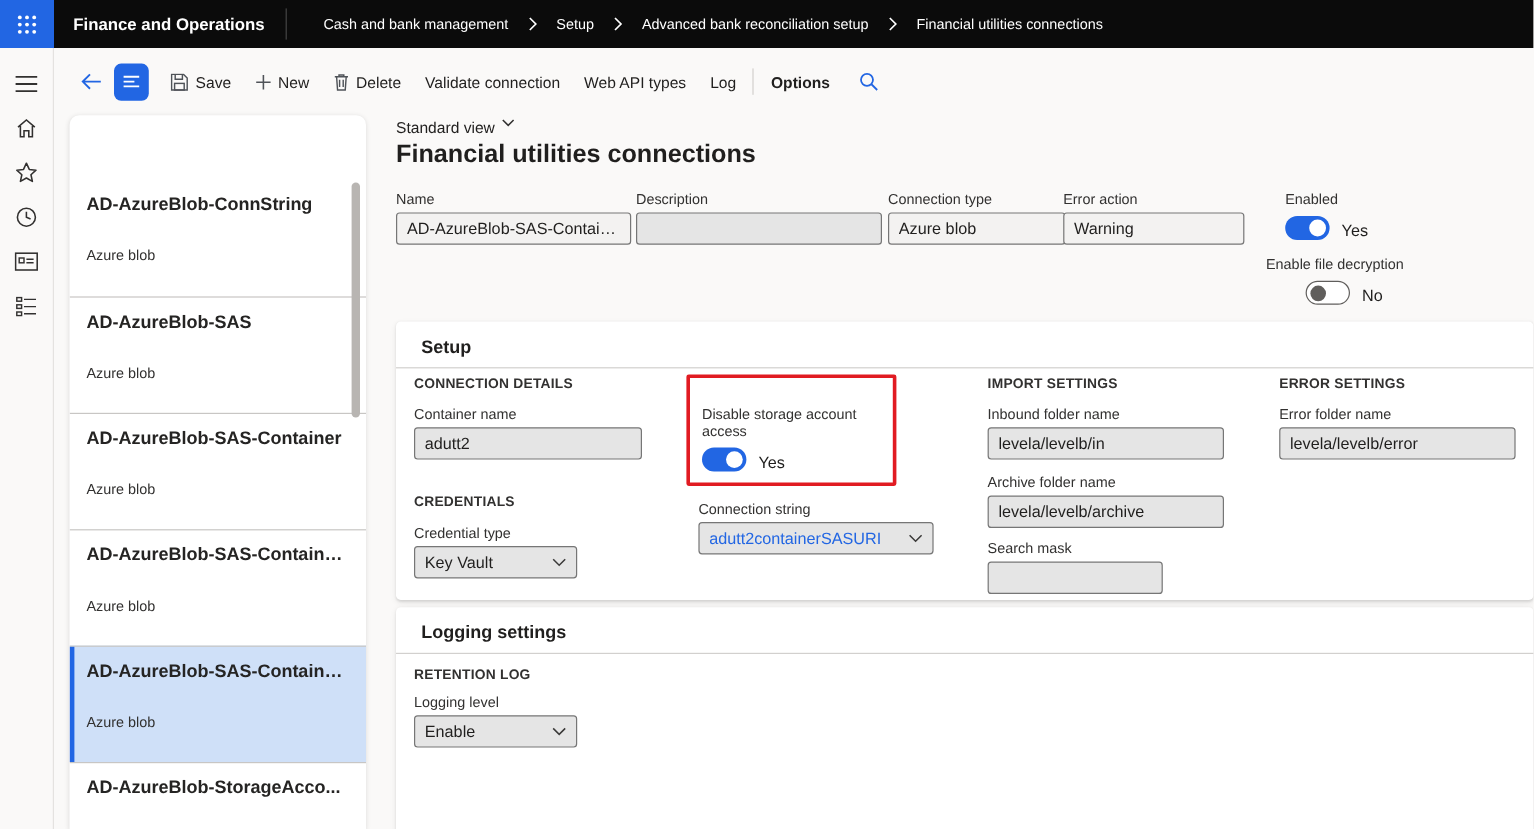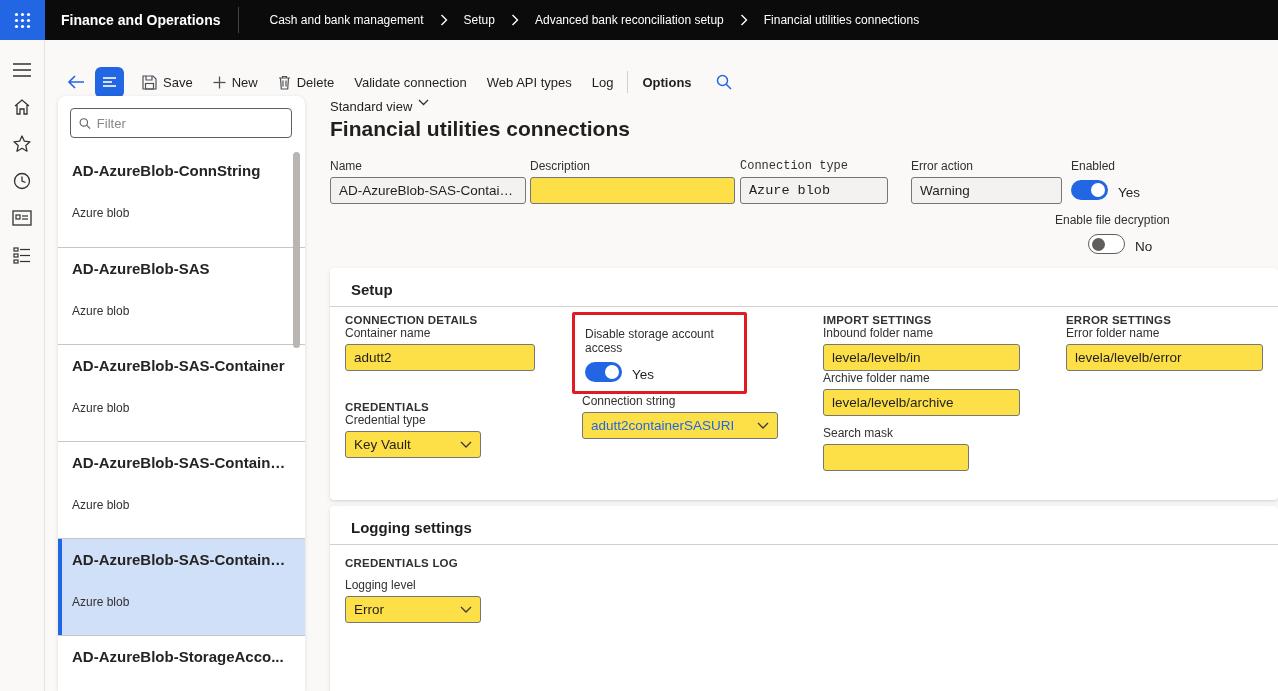--- a/index.html
+++ b/index.html
@@ -15,21 +15,21 @@
   .crumb { display:flex; align-items:center; gap:14px;justify-content:center; }
   .crumb span { color:#fff; font-size:12px; cursor:pointer; }
   .crumb svg { margin:0 2px; }
 
   
   .rail { position:absolute; left:0; top:40px; width:45px; bottom:0; background:#faf9f8; border-right:1px solid #e4e2e0; display:flex; flex-direction:column; align-items:center; padding-top:12px; z-index:5; }
   .rail button { width:36px; height:36px; background:transparent; border:none; display:flex; align-items:center; justify-content:center; cursor:pointer; }
   .rail button.gap { margin-top:1px; }
 
   
-  .cmdbar { position:absolute; left:45px; top:54px; right:0; height:56px; display:flex; align-items:center; padding-left:16px; gap:0; }
+  .cmdbar { position:absolute; left:45px; top:40px; right:0; height:56px; display:flex; align-items:center; padding-left:16px; gap:0; }
   .cmd-back { background:transparent; border:none; padding:4px 6px; cursor:pointer; }
   .panel-toggle { width:29px; height:31px; background:#2266e3; border:none; border-radius:6px; display:flex; align-items:center; justify-content:center; margin:0 8px 0 4px; cursor:pointer; }
   .cmd-btn { display:flex; align-items:center; gap:6px; background:transparent; border:none; font-family:inherit; font-size:13px; color:#201f1e; padding:6px 10px; cursor:pointer; border-radius:3px; }
   .cmd-btn.bold { font-weight:bold; }
   .cmd-sep { width:1px; height:22px; background:#d2d0ce; margin:0 4px; }
   .cmd-search { background:transparent; border:none; padding:6px 8px; margin-left:6px; cursor:pointer; }
 
   
   .listpanel { position:absolute; left:58px; top:96px; width:247px; bottom:0; background:#fff; border-radius:8px 8px 0 0; box-shadow:0 1px 4px rgba(0,0,0,.12); z-index:4; }
   .filterwrap { position:absolute; left:12px; top:12px; width:222px; height:30px; border:1px solid #605e5c; border-radius:4px; background:#fff; display:flex; align-items:center; padding:0 8px; gap:6px; }
@@ -44,21 +44,21 @@
   .litem.selected::before { content:""; position:absolute; left:0; top:0; bottom:0; width:4px; background:#2266e3; }
   .lscroll { position:absolute; right:5px; top:56px; width:7px; height:196px; background:#b8b5b2; border-radius:4px; cursor:grab; }
 
   
   .content { position:absolute; left:320px; top:96px; right:0; bottom:0; }
   .viewsel { position:absolute; left:10px; top:3px; display:flex; align-items:flex-start; gap:6px; font-size:13px; color:#201f1e; cursor:pointer; }
   .pagetitle { position:absolute; left:10px; top:21px; font-size:21px; font-weight:bold; color:#201f1e; }
 
   .hfield { position:absolute; top:63px; }
   .hfield .flabel, .flabel { display:block; font-size:12px; color:#323130; margin-bottom:4px; }
-  .tbox { height:27px; border:1px solid #767676; border-radius:3px; background:#fde047; font-family:inherit; font-size:13.5px; color:#201f1e; padding:0 8px; width:100%; display:flex; align-items:center; white-space:nowrap; overflow:hidden; text-overflow:ellipsis; }
+  .tbox { height:27px; border:1px solid #767676; border-radius:3px; background:#e5e5e5; font-family:inherit; font-size:13.5px; color:#201f1e; padding:0 8px; width:100%; display:flex; align-items:center; white-space:nowrap; overflow:hidden; text-overflow:ellipsis; }
   input.tbox { display:block; }
   .ro { background:#f3f2f1; }
   .combo { position:relative; cursor:pointer; }
   .combo .cval { overflow:hidden; text-overflow:ellipsis; white-space:nowrap; flex:1; }
   .combo .chev { position:absolute; right:8px; top:50%; transform:translateY(-50%); }
   .combo.linkval .cval { color:#2266e3; }
 
   .togglerow { display:flex; align-items:flex-end; gap:10px; }
   .toggle { width:37px; height:20px; border-radius:10px; position:relative; cursor:pointer; }
   .toggle.on { background:#2266e3; }
@@ -67,25 +67,25 @@
   .toggle.off .knob { position:absolute; left:3px; top:2.5px; width:13px; height:13px; border-radius:50%; background:#605e5c; }
   .tlabel { font-size:13.5px; color:#201f1e; }
 
   .card { position:absolute; left:10px; right:0; background:#fff; border-radius:4px; box-shadow:0 1px 2px rgba(0,0,0,.10), 0 2px 6px rgba(0,0,0,.07); }
   .card.setup { top:172px; height:232px; }
   .card.logging { top:410px; height:290px; }
   .cardtitle { position:absolute; left:21px; top:13px; font-size:15px; font-weight:bold; color:#201f1e; }
   .carddiv { position:absolute; left:0; right:0; top:38px; height:1px; background:#d2d0ce; }
   .col { position:absolute; }
   .grouphdr { font-size:11.5px; font-weight:bold; color:#323130; letter-spacing:.2px; }
-  .col .flabel { margin-bottom:0; }
+  .col .flabel { margin-top:12px; margin-bottom:0; }
   .col .ctrl { margin-top:4px; }
   .col .grouphdr.second { margin-top:30px; }
   .redbox { border:3px solid #e11b22; border-radius:2px; padding:7px 10px 9px; width:175px; }
-  .redbox .flabel { margin:5px 0 7px; }
+  .redbox .flabel { margin:16px 0 7px; }
   .num { text-align:right; display:block; }
 </style>
 </head>
 <body>
 
 <header class="topbar">
   <button class="waffle-btn">
     <svg width="17" height="17" viewBox="0 0 17 17">
       <g fill="#fff">
         <circle cx="2.5" cy="2.5" r="1.6"></circle>
@@ -226,27 +226,20 @@
   </button>
   <button class="cmd-search">
     <svg width="16" height="16" viewBox="0 0 16 16">
         <circle cx="6.5" cy="6.5" r="5" fill="none" stroke="#2266e3" stroke-width="1.5"></circle>
         <line x1="10.2" y1="10.2" x2="15" y2="15" stroke="#2266e3" stroke-width="1.5"></line>
       </svg>
   </button>
 </div>
 
 <aside class="listpanel">
-  <div class="filterwrap">
-    <svg width="13" height="13" viewBox="0 0 16 16">
-        <circle cx="6.5" cy="6.5" r="5" fill="none" stroke="#605e5c" stroke-width="1.5"></circle>
-        <line x1="10.2" y1="10.2" x2="15" y2="15" stroke="#605e5c" stroke-width="1.5"></line>
-      </svg>
-    <input type="text" placeholder="Filter" style="">
-  </div>
   <div class="items">
     <div class="litem">
       <div class="lname">AD-AzureBlob-ConnString</div>
       <div class="ltype">Azure blob</div>
     </div>
     <div class="litem">
       <div class="lname">AD-AzureBlob-SAS</div>
       <div class="ltype">Azure blob</div>
     </div>
     <div class="litem">
@@ -280,25 +273,25 @@
   <h1 class="pagetitle">Financial utilities connections</h1>
 
   <div class="hfield" style="left:10px; width:196px;">
     <span class="flabel">Name</span>
     <input class="tbox ro" value="AD-AzureBlob-SAS-Container-L..." style="">
   </div>
   <div class="hfield" style="left:210px; width:205px;">
     <span class="flabel">Description</span>
     <input class="tbox" style="">
   </div>
-  <div class="hfield" style="left:420px; width:148px;font-family:Liberation Mono, monospace;">
+  <div class="hfield" style="left:420px; width:148px;">
     <span class="flabel">Connection type</span>
     <input class="tbox ro" value="Azure blob" style="">
   </div>
-  <div class="hfield" style="left:591px; width:151px;">
+  <div class="hfield" style="left:566px; width:151px;">
     <span class="flabel">Error action</span>
     <input class="tbox ro" value="Warning" style="">
   </div>
   <div class="hfield" style="left:735px;margin-left:16px;">
     <span class="flabel">Enabled</span>
     <div class="togglerow" style="margin-top:7px;">
       <div class="toggle on">
           <div class="knob"></div>
         </div>
       <span class="tlabel">Yes</span>
@@ -368,24 +361,24 @@
       <span class="flabel" style="margin-top:10px;">Search mask</span>
       <input class="tbox ctrl" style="width: 146px;">
     </div>
   </section>
 
   <section class="card logging">
     <div class="cardtitle">Logging settings</div>
     <div class="carddiv"></div>
 
     <div class="col" style="left:15px; top:51px; width:190px;">
-      <div class="grouphdr">CREDENTIALS LOG</div>
+      <div class="grouphdr">RETENTION LOG</div>
       <span class="flabel" style="margin-top:9px;">Logging level</span>
       <div class="tbox ctrl combo" style="width:136px;">
-        <span class="cval">Error</span>
+        <span class="cval">Enable</span>
         <svg class="chev" width="12" height="8" viewBox="0 0 12 8">
             <path d="M1 1 L6 6 L11 1" fill="none" stroke="#3b3a39" stroke-width="1.3"></path>
           </svg>
       </div>
     </div>
 
   </section>
 
 </main>
 

